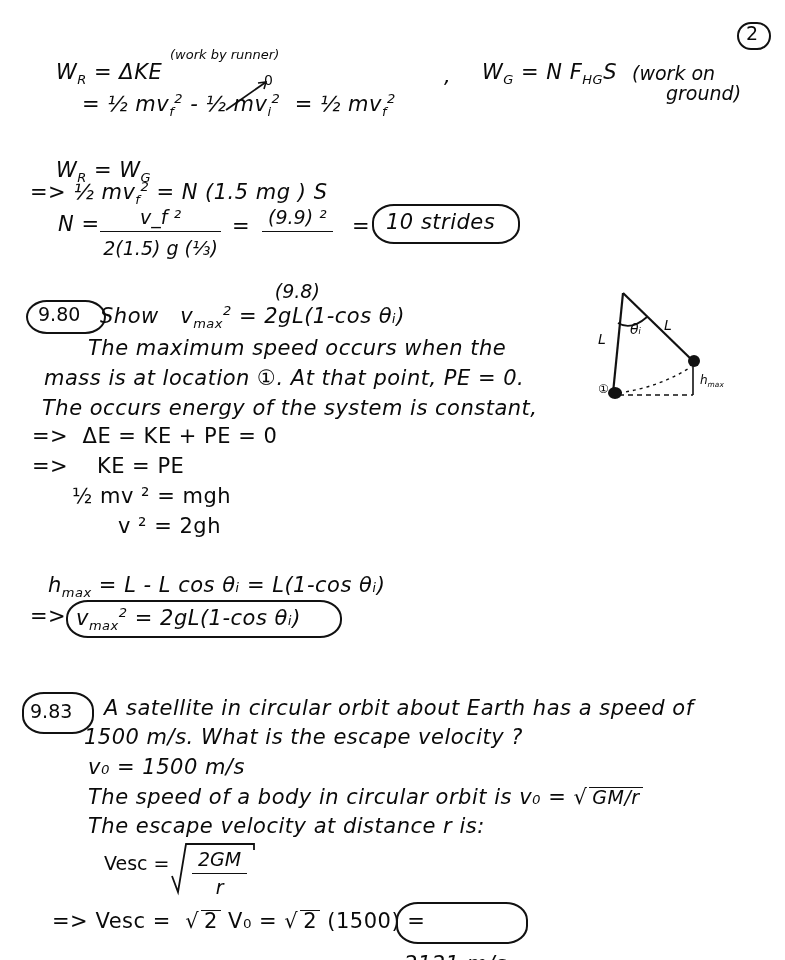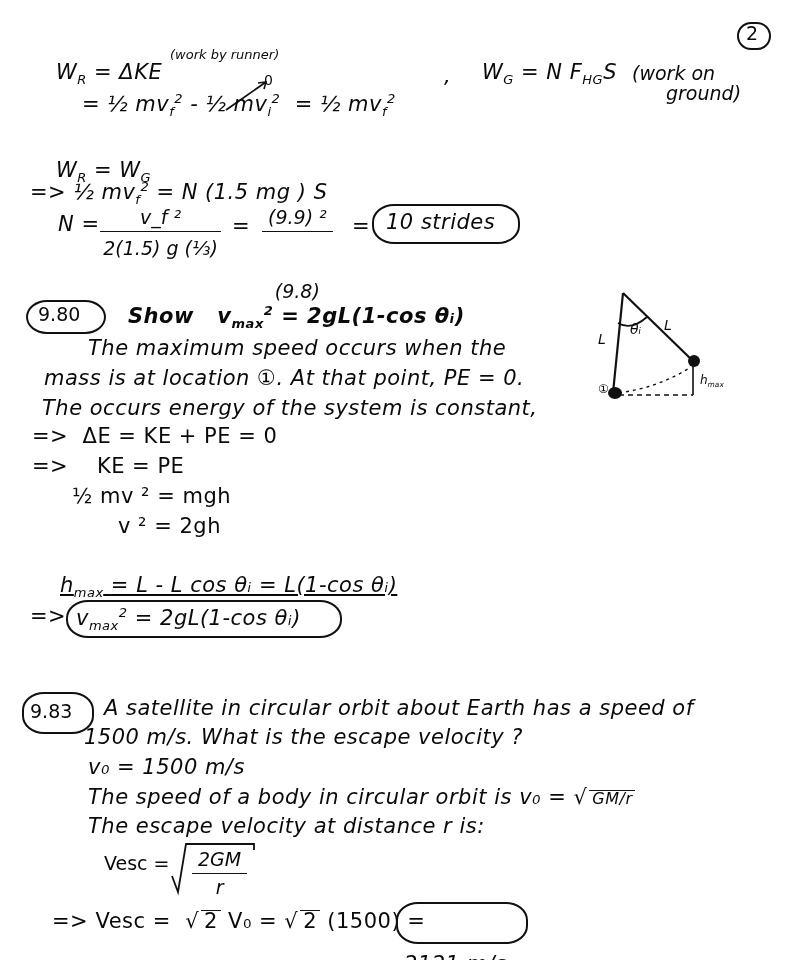--- a/index.html
+++ b/index.html
@@ -65,34 +65,34 @@
 <div class="frac" style="left:262px;top:206px;gap:43px;">
   <span class="num">(9.9) ²</span>
   <span class="den">(9.8)</span>
 </div>
 <div class="t big" style="left:352px;top:216px;">=</div>
 <div class="cloud" style="left:372px;top:204px;width:144px;height:36px;"></div>
 <div class="t big" style="left:386px;top:212px;">10 strides</div>
 
 <div class="cloud" style="left:26px;top:300px;width:76px;height:30px;"></div>
 <div class="t med" style="left:38px;top:305px;font-style:normal;">9.80</div>
-<div class="t big" style="left:128px;top:304px;font-weight:bold;">
+<div class="t big" style="left:100px;top:304px;">
   <span>Show</span>&nbsp;&nbsp;
   <span>v</span><sub>max</sub><sup>2</sup>
   <span>= 2gL(1-cos θᵢ)</span>
 </div>
 <div class="t big" style="left:88px;top:338px;">The maximum speed occurs when the</div>
 <div class="t big" style="left:44px;top:368px;">mass is at location ①. At that point, PE = 0.</div>
 <div class="t big" style="left:42px;top:398px;">The occurs energy of the system is constant,</div>
 <div class="t big" style="left:32px;top:426px;white-space:pre;font-style:normal;">=&gt;  ΔE = KE + PE = 0</div>
 <div class="t big" style="left:32px;top:456px;white-space:pre;font-style:normal;">=&gt;    KE = PE</div>
 <div class="t big" style="left:72px;top:486px;font-style:normal;">½ mv ² = mgh</div>
 <div class="t big" style="left:118px;top:516px;font-style:normal;">v ² = 2gh</div>
 
-<div class="t big" style="left:60px;top:575px;text-decoration:underline;">
+<div class="t big" style="left:48px;top:575px;">
   <span>h</span><sub>max</sub>
   <span>= L - L cos θᵢ = L(1-cos θᵢ)</span>
 </div>
 <div class="t big" style="left:30px;top:606px;font-style:normal;">=&gt;</div>
 <div class="cloud" style="left:66px;top:600px;width:272px;height:34px;"></div>
 <div class="t big" style="left:76px;top:606px;">
   <span>v</span><sub>max</sub><sup>2</sup>
   <span>= 2gL(1-cos θᵢ)</span>
 </div>
 
@@ -114,21 +114,21 @@
   <span>h</span><sub>max</sub>
 </div>
 
 <div class="cloud" style="left:22px;top:692px;width:68px;height:38px;"></div>
 <div class="t med" style="left:30px;top:702px;font-style:normal;">9.83</div>
 <div class="t big" style="left:104px;top:698px;">A satellite in circular orbit about Earth has a speed of</div>
 <div class="t big" style="left:84px;top:727px;">1500 m/s. What is the escape velocity ?</div>
 <div class="t big" style="left:88px;top:757px;">v₀ = 1500 m/s</div>
 <div class="t big" style="left:88px;top:787px;">
   <span>The speed of a body in circular orbit is v₀ =</span>
-  √<span class="sqrt" style="font-size:16px;font-style:italic;">GM/r</span>
+  √<span class="sqrt" style="font-size:19px;font-style:italic;">GM/r</span>
 </div>
 <div class="t big" style="left:88px;top:816px;">The escape velocity at distance r is:</div>
 <div class="t med" style="left:104px;top:854px;font-style:normal;">Vesc =</div>
 <svg style="left:170px;top:840px;" width="90" height="56">
   <polyline points="2,36 8,52 16,4 84,4 84,10" fill="none" stroke="#111" stroke-width="1.8"></polyline>
 </svg>
 <div class="frac" style="left:192px;top:848px;">
   <span class="num">2GM</span>
   <span class="den" style="padding-top:2px;">r</span>
 </div>

